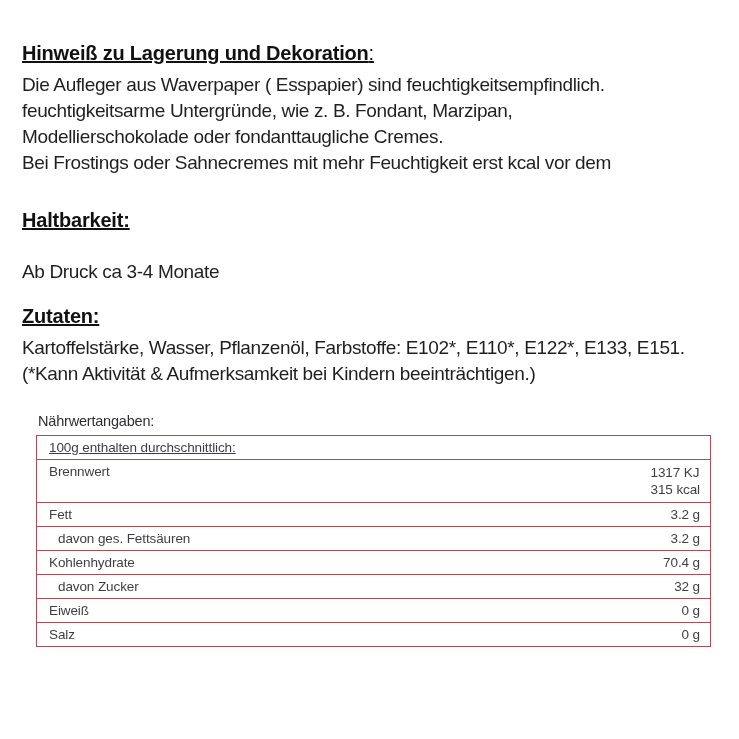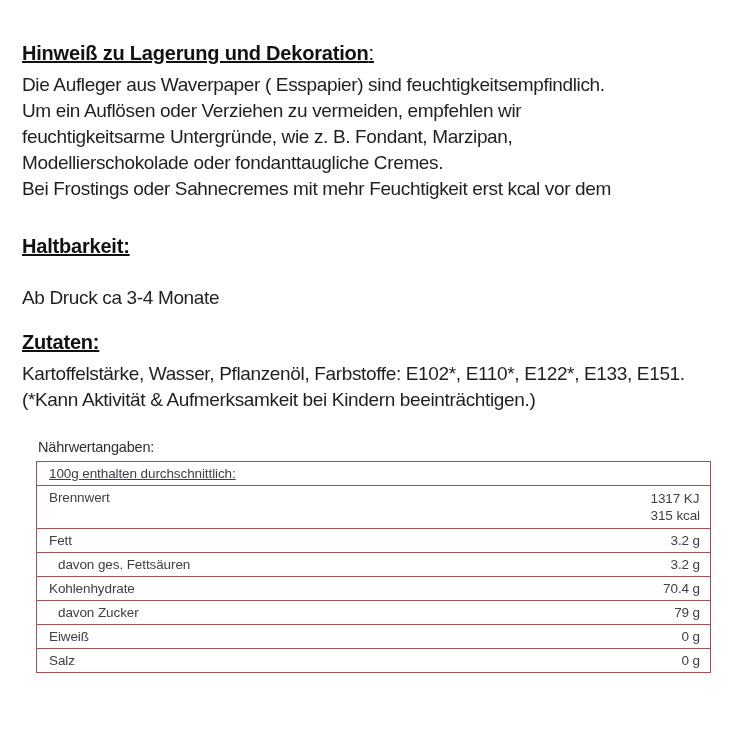--- a/index.html
+++ b/index.html
@@ -68,21 +68,20 @@
 </style>
 </head>
 <body>
 
 <div class="page">
 
   <section>
     <h2 class="section-heading"><span>Hinweiß zu Lagerung und Dekoration</span><span class="colon">:</span></h2>
     <div class="body-text">
       <span class="line">Die Aufleger aus Waverpaper ( Esspapier) sind feuchtigkeitsempfindlich.</span>
-      <span class="line">Um ein Auflösen oder Verziehen zu vermeiden, empfehlen wir</span>
       <span class="line">feuchtigkeitsarme Untergründe, wie z. B. Fondant, Marzipan,</span>
       <span class="line">Modellierschokolade oder fondanttaugliche Cremes.</span>
       <span class="line">Bei Frostings oder Sahnecremes mit mehr Feuchtigkeit erst kcal vor dem</span>
     </div>
   </section>
 
   <section>
     <h2 class="section-heading shelf-heading">Haltbarkeit:</h2>
     <div class="body-text shelf-text">Ab Druck ca 3-4 Monate</div>
   </section>
@@ -115,21 +114,21 @@
       <div class="nrow indent">
         <span class="nname">davon ges. Fettsäuren</span>
         <span class="nvals">3.2 g</span>
       </div>
       <div class="nrow">
         <span class="nname">Kohlenhydrate</span>
         <span class="nvals">70.4 g</span>
       </div>
       <div class="nrow indent">
         <span class="nname">davon Zucker</span>
-        <span class="nvals">79 g</span>
+        <span class="nvals">32 g</span>
       </div>
       <div class="nrow">
         <span class="nname">Eiweiß</span>
         <span class="nvals">0 g</span>
       </div>
       <div class="nrow">
         <span class="nname">Salz</span>
         <span class="nvals">0 g</span>
       </div>
     </div>

